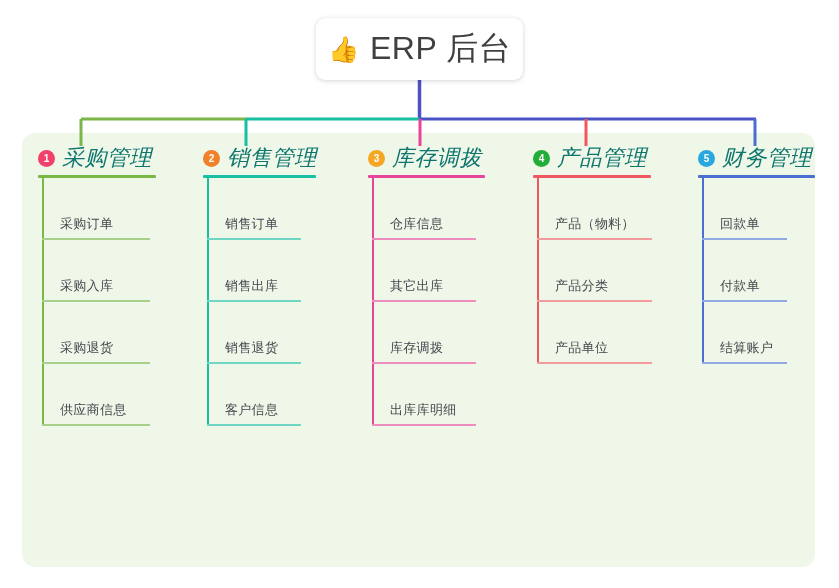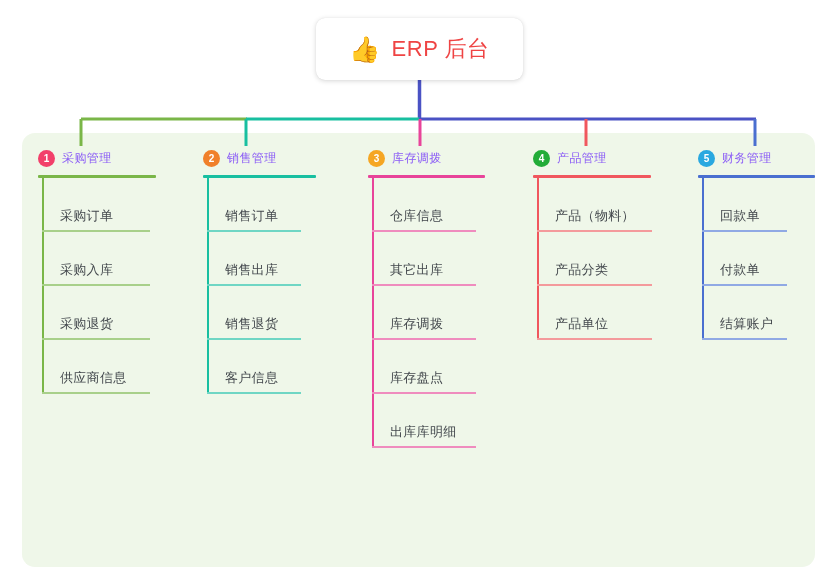--- a/index.html
+++ b/index.html
@@ -19,22 +19,22 @@
     width:207px;height:62px;
     background:#ffffff;
     border-radius:9px;
     box-shadow:0 1px 5px rgba(0,0,0,0.16), 0 0 1px rgba(0,0,0,0.10);
     display:flex;align-items:center;justify-content:center;
     gap:11px;
     box-sizing:border-box;
   }
   .root-emoji{font-size:25px;line-height:1;}
   .root-title{
-    font-size:22px;
-    color:#ef4444;
+    font-size:32px;
+    color:#404040;
     letter-spacing:0.5px;
     white-space:nowrap;
   }
 
   
   .panel{
     position:absolute;
     left:22px;top:133px;
     width:793px;height:434px;
     background:#eff7e9;
@@ -51,36 +51,37 @@
     height:24px;
     white-space:nowrap;
   }
   .badge{
     width:17px;height:17px;border-radius:50%;
     color:#ffffff;font-size:10px;line-height:17px;
     text-align:center;font-weight:bold;
     flex:0 0 auto;
   }
   .col-title{
-    font-size:12px;color:#8b5cf6;
+    font-size:22px;color:#0f766e;
     letter-spacing:0.4px;
+    font-style:italic;
   }
   .head-bar{
     height:3px;margin-top:5px;border-radius:1px;
   }
   .branch{
     position:relative;
     margin-top:0;
   }
   .trunk{
     position:absolute;left:0;top:0;bottom:0;width:2px;
   }
   .leaf{
     position:relative;
-    height:54px;
+    height:62px;
     box-sizing:border-box;
   }
   .leaf-label{
     position:absolute;
     left:22px;bottom:7px;
     font-size:13px;
     color:#43484d;
     white-space:nowrap;
     letter-spacing:0.3px;
   }
@@ -181,24 +182,20 @@
           </div>
           <div class="leaf">
             <span class="leaf-label">其它出库</span>
             <div class="leaf-rule" style="background: rgb(239, 140, 190); left: 4px; width: 104px;"></div>
           </div>
           <div class="leaf">
             <span class="leaf-label">库存调拨</span>
             <div class="leaf-rule" style="background: rgb(239, 140, 190); left: 4px; width: 104px;"></div>
           </div>
           <div class="leaf">
-            <span class="leaf-label">库存盘点</span>
-            <div class="leaf-rule" style="background: rgb(239, 140, 190); left: 4px; width: 104px;"></div>
-          </div>
-          <div class="leaf">
             <span class="leaf-label">出库库明细</span>
             <div class="leaf-rule" style="background: rgb(239, 140, 190); left: 4px; width: 104px;"></div>
           </div>
         </div>
       </div>
       <div class="column" style="left: 533px;">
         <div class="col-head">
           <span class="badge" style="background: rgb(34, 172, 56);">4</span>
           <span class="col-title">产品管理</span>
         </div>

